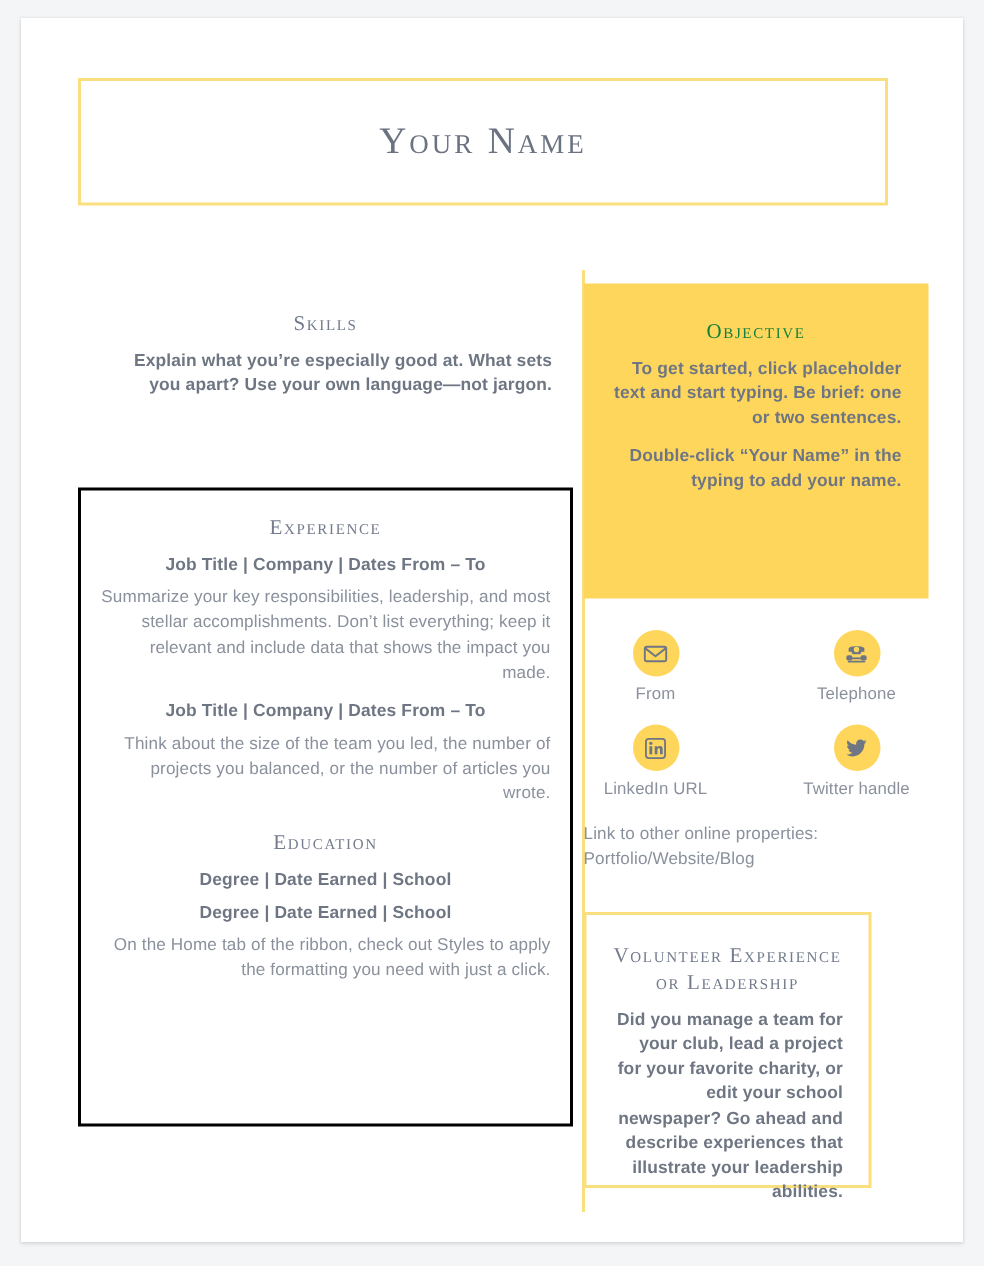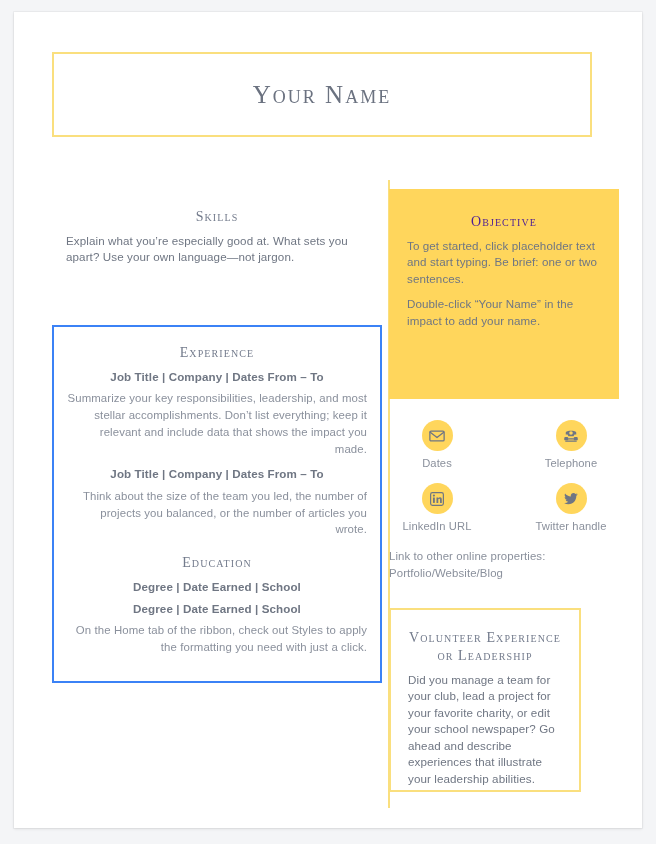--- a/index.html
+++ b/index.html
@@ -55,23 +55,23 @@
     font-size: 14px;
     letter-spacing: 1.1px;
     color: #737b8c;
     text-align: center;
     margin: 0 0 7px 0;
     line-height: 1.28;
     font-weight: 400;
   }
   .body-bold {
     font-size: 11.6px;
-    font-weight: normal;
+    font-weight: bold;
     color: #6f7683;
-    text-align: left;
+    text-align: right;
     line-height: 1.42;
     margin: 0 0 9px 0;
     letter-spacing: 0.1px;
   }
   .body-reg {
     font-size: 11.4px;
     font-weight: 400;
     color: #8a909c;
     text-align: right;
     line-height: 1.47;
@@ -94,22 +94,22 @@
     left: 52px;
     top: 196px;
     width: 302px;
   }
 
   .left-box {
     position: absolute;
     left: 38px;
     top: 313px;
     width: 330px;
-    height: 358px;
-    border: 2px solid #3b82f6;
+    height: 426px;
+    border: 2px solid #000000;
     box-sizing: border-box;
     padding: 17px 13px 0 13px;
   }
 
   
   .divider {
     position: absolute;
     left: 374px;
     top: 168px;
     width: 2px;
@@ -121,21 +121,21 @@
   .objective-box {
     position: absolute;
     left: 375px;
     top: 177px;
     width: 230px;
     height: 210px;
     background: #ffd65c;
     box-sizing: border-box;
     padding: 24px 18px 0 18px;
   }
-  .objective-box .sect-head { color: #4c1d95; }
+  .objective-box .sect-head { color: #15803d; }
   .objective-box .body-bold { color: #6f7683; }
 
   
   .contacts {
     position: absolute;
     left: 375px;
     top: 408px;
     width: 230px;
   }
   .icon-row {
@@ -225,35 +225,35 @@
       <div class="body-reg">On the Home tab of the ribbon, check out Styles to apply the formatting you need with just a click.</div>
     </div>
 
   </div>
 
   <div class="divider"></div>
 
   <div class="objective-box">
     <div class="sect-head">Objective</div>
     <div class="body-bold">To get started, click placeholder text and start typing. Be brief: one or two sentences.</div>
-    <div class="body-bold">Double-click “Your Name” in the impact to add your name.</div>
+    <div class="body-bold">Double-click “Your Name” in the typing to add your name.</div>
   </div>
 
   <div class="contacts">
 
     <div class="icon-row">
 
       <div class="icon-cell">
         <div class="icon-circle">
           <svg width="18" height="18" viewBox="0 0 24 24">
             <rect x="2.5" y="5.5" width="19" height="13" rx="1.6" fill="none" stroke="#6f7683" stroke-width="1.7"></rect>
             <path d="M3 7 L12 14 L21 7" fill="none" stroke="#6f7683" stroke-width="1.7" stroke-linecap="round" stroke-linejoin="round"></path>
           </svg>
         </div>
-        <div class="icon-label">Dates</div>
+        <div class="icon-label">From</div>
       </div>
 
       <div class="icon-cell">
         <div class="icon-circle">
           <svg width="18" height="18" viewBox="0 0 24 24">
             <path d="M5 7.2 C5 4.4 19 4.4 19 7.2 L19 10 L16.6 10 L15.4 12.2 L8.6 12.2 L7.4 10 L5 10 Z" fill="#6f7683"></path>
             <circle cx="12" cy="8" r="2.4" fill="#ffd65c"></circle>
             <rect x="3" y="13.2" width="5.4" height="4.6" rx="1.6" fill="#6f7683"></rect>
             <rect x="15.6" y="13.2" width="5.4" height="4.6" rx="1.6" fill="#6f7683"></rect>
             <rect x="8.2" y="15" width="7.6" height="1.7" fill="#6f7683"></rect>

